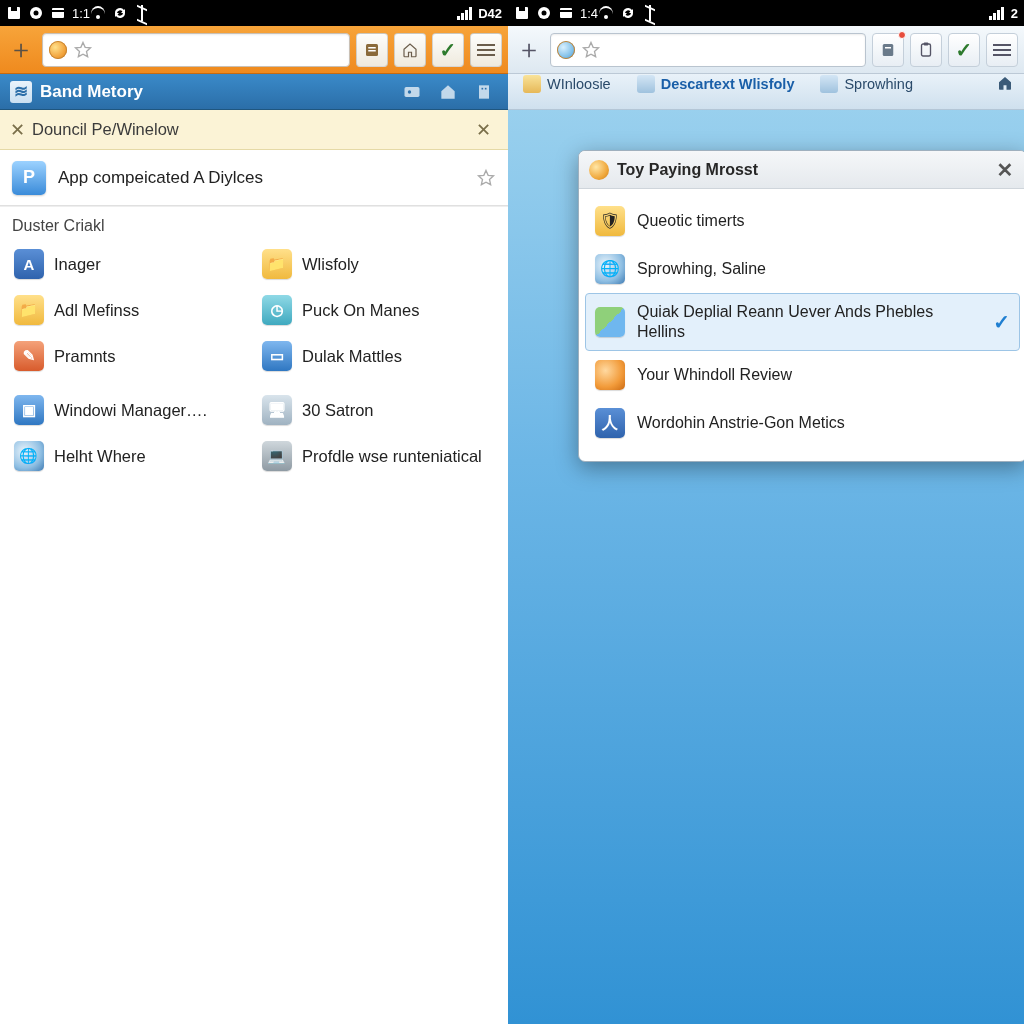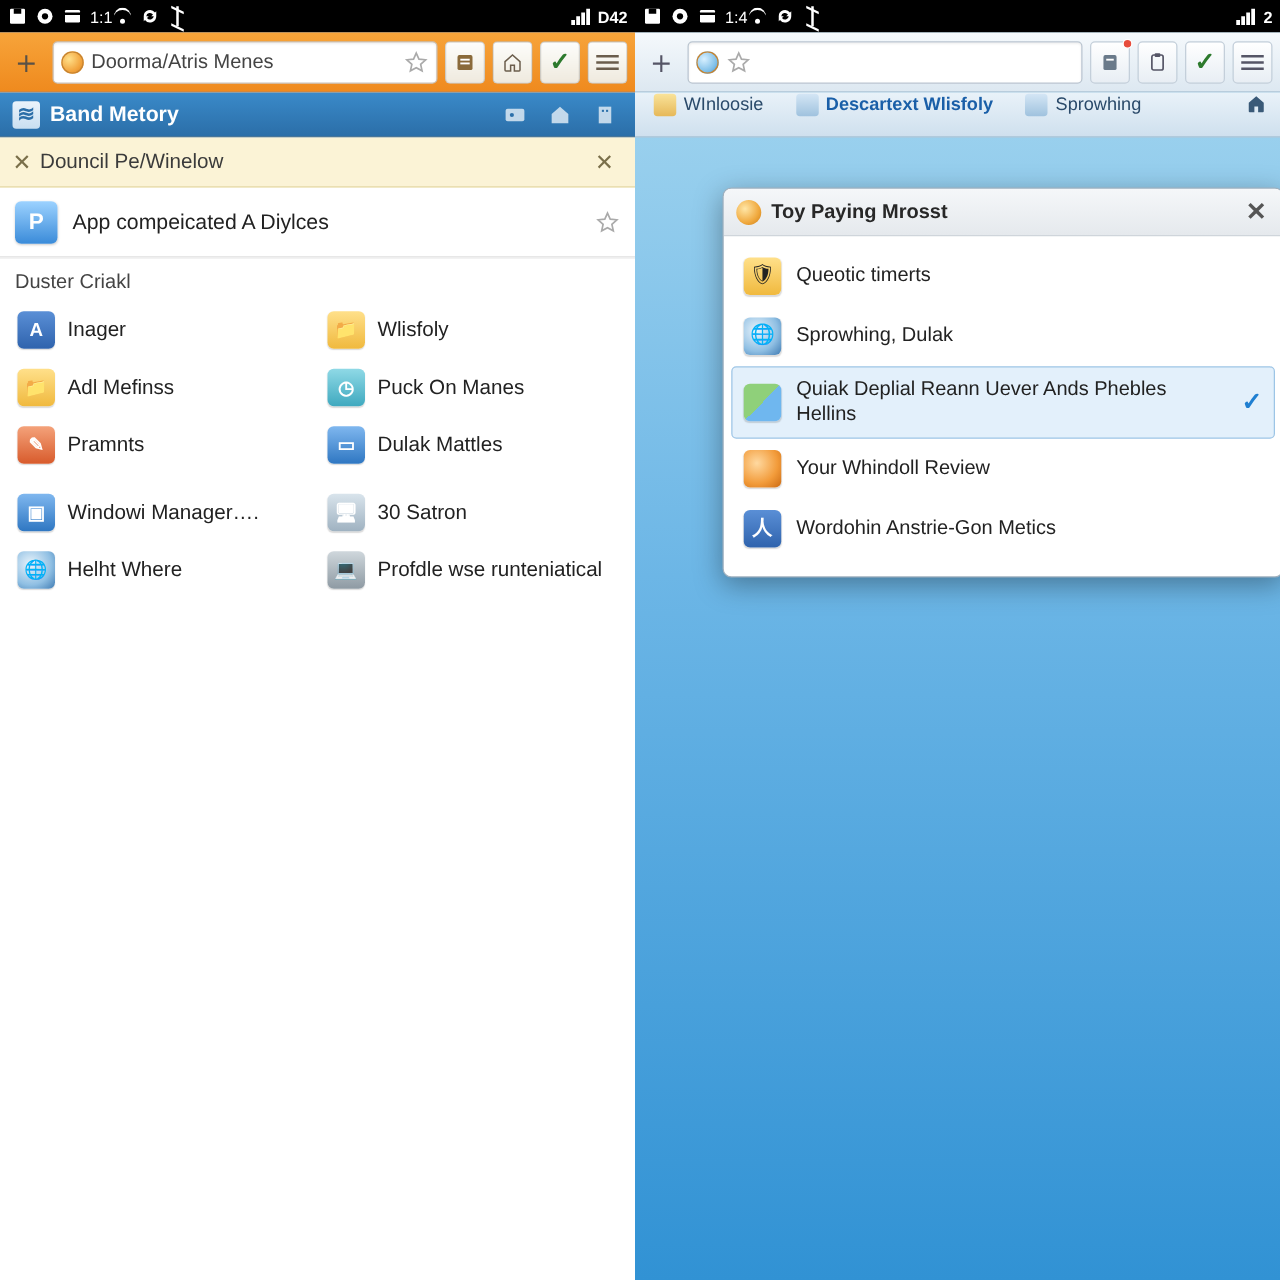--- a/index.html
+++ b/index.html
@@ -153,21 +153,20 @@
           <i></i>
         </span>
       </span>
     <span style="font-weight:700">D42</span>
   </div>
 
   <div class="toolbar">
     <div class="addbtn">＋</div>
     <div class="urlbar">
       <span class="favicon"></span>
-      <input value="Doorma/Atris Menes" style="">
       <svg class="star star-o" viewBox="0 0 24 24">
           <path d="M12 3l2.6 5.8 6.4.6-4.8 4.3 1.4 6.3L12 17l-5.6 3 1.4-6.3L3 9.4l6.4-.6z"></path>
         </svg>
     </div>
     <div class="tbtn relpos">
       <svg viewBox="0 0 24 24">
           <rect x="4" y="4" width="16" height="16" rx="2" fill="#8a6a3a"></rect>
           <rect x="7" y="8" width="10" height="2" fill="#fff"></rect>
           <rect x="7" y="12" width="10" height="2" fill="#fff"></rect>
         </svg>
@@ -378,21 +377,21 @@
       <span class="sp"></span>
       <span class="pclose">✕</span>
     </div>
     <div class="plist">
       <div class="pitem">
         <span class="pic2 ic-shield">🛡</span>
         <span>Queotic timerts</span>
       </div>
       <div class="pitem">
         <span class="pic2 ic-globe">🌐</span>
-        <span>Sprowhing, Dulak</span>
+        <span>Sprowhing, Saline</span>
       </div>
       <div class="pitem sel">
         <span class="pic2 ic-photo"></span>
         <span class="sp">Quiak Deplial Reann Uever Ands Phebles Hellins</span>
         <span class="chkmark">✓</span>
       </div>
       <div class="pitem">
         <span class="pic2 ic-orb"></span>
         <span>Your Whindoll Review</span>
       </div>

